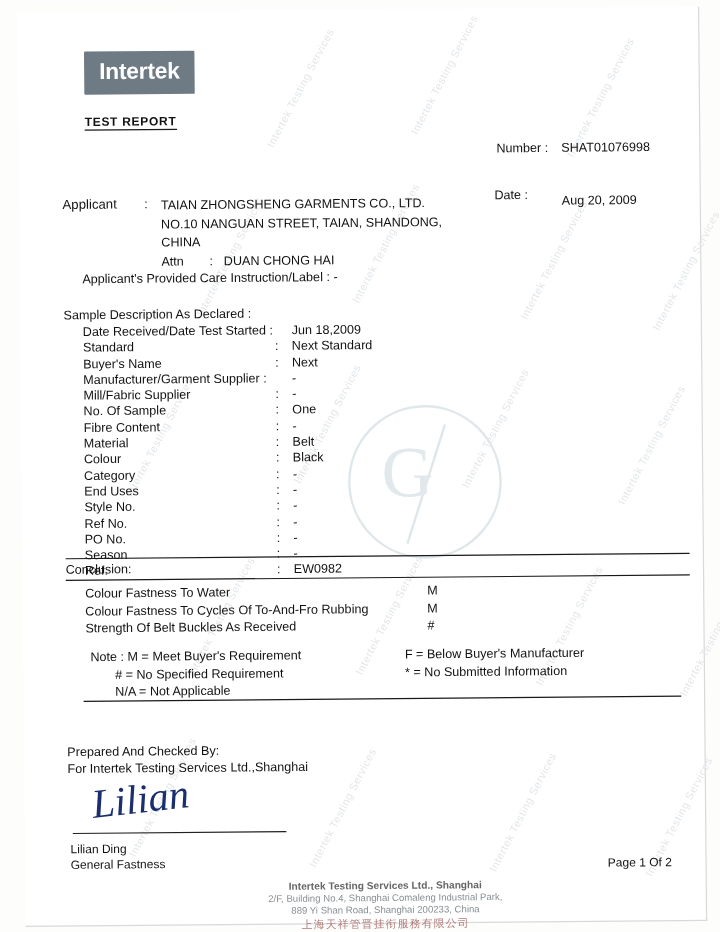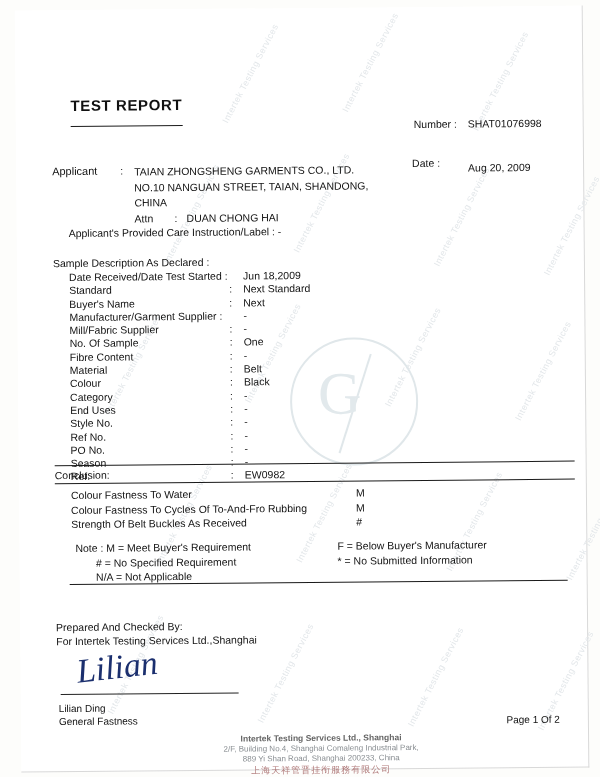--- a/index.html
+++ b/index.html
@@ -79,25 +79,25 @@
     font-size: 19px;
     font-weight: bold;
     letter-spacing: -0.2px;
     display: flex; align-items: center; justify-content: center;
     border-radius: 1px;
   }
 
   .title {
     position: absolute;
     left: 55px; top: 87px;
-    font-size: 15px;
+    font-size: 10px;
     font-weight: bold;
     letter-spacing: 0.6px;
     border-bottom: 1.6px solid #1a1a1a;
-    padding-bottom: 12px;
+    padding-bottom: 0;
     color: #111;
   }
 
   .num-label { position: absolute; left: 398px; top: 111px; font-size: 10.5px; color: #111; }
   .num-value { position: absolute; left: 452px; top: 111px; font-size: 10.5px; color: #111; }
 
   .applicant-label { position: absolute; left: 36px; top: 155px; font-size: 11px; color: #111; }
   .applicant-colon { position: absolute; left: 104px; top: 155px; font-size: 10.5px; color: #111; }
   .applicant-block {
     position: absolute; left: 118px; top: 155px;
@@ -217,20 +217,21 @@
         <div class="wm" style="left:400px; top:510px;">Intertek Testing Services</div>
         <div class="wm" style="left:520px; top:520px;">Intertek Testing Services</div>
         <div class="wm" style="left:60px;  top:650px;">Intertek Testing Services</div>
         <div class="wm" style="left:210px; top:660px;">Intertek Testing Services</div>
         <div class="wm" style="left:360px; top:665px;">Intertek Testing Services</div>
         <div class="wm" style="left:490px; top:670px;">Intertek Testing Services</div>
         <div class="wm-circle"></div>
         <div class="wm-g">G</div>
       </div>
 
+      <div class="logo">Intertek</div>
       <div class="title">TEST REPORT</div>
 
       <div class="num-label">Number :</div>
       <div class="num-value">SHAT01076998</div>
 
       <div class="applicant-label">Applicant</div>
       <div class="applicant-colon">:</div>
       <div class="applicant-block">
         <div>TAIAN ZHONGSHENG GARMENTS CO., LTD.</div>
         <div>NO.10 NANGUAN STREET, TAIAN, SHANDONG,</div>

